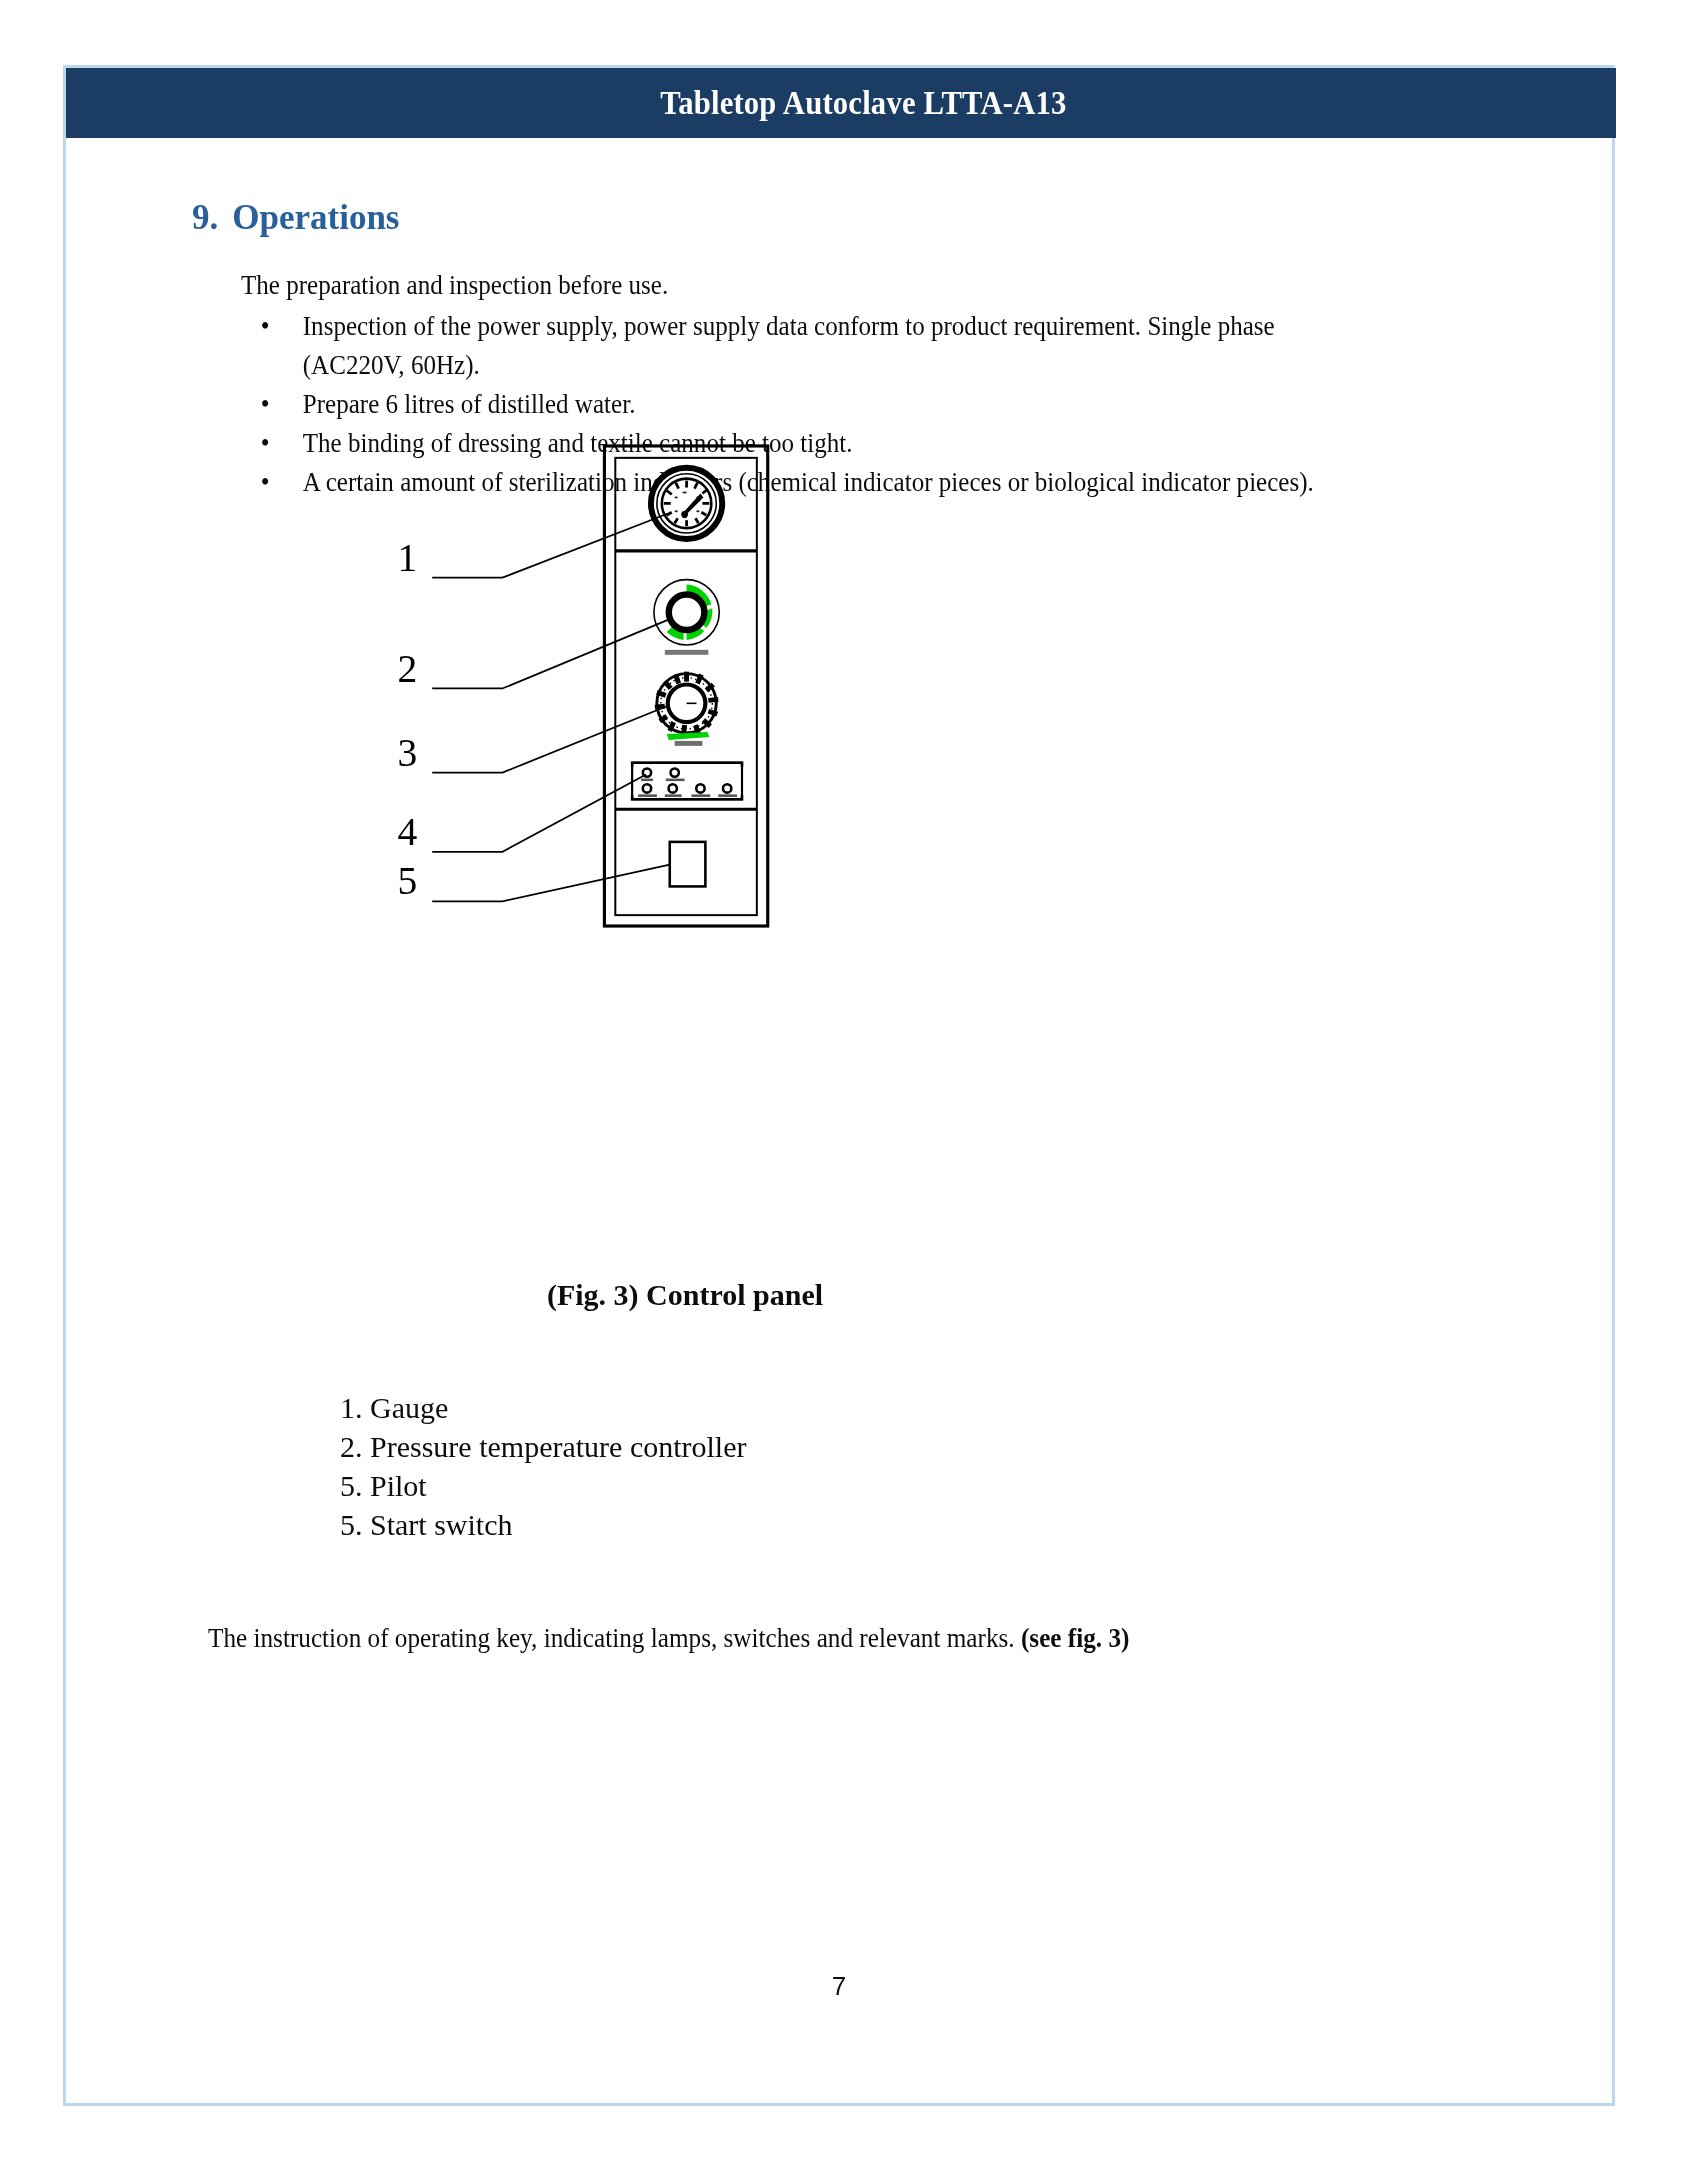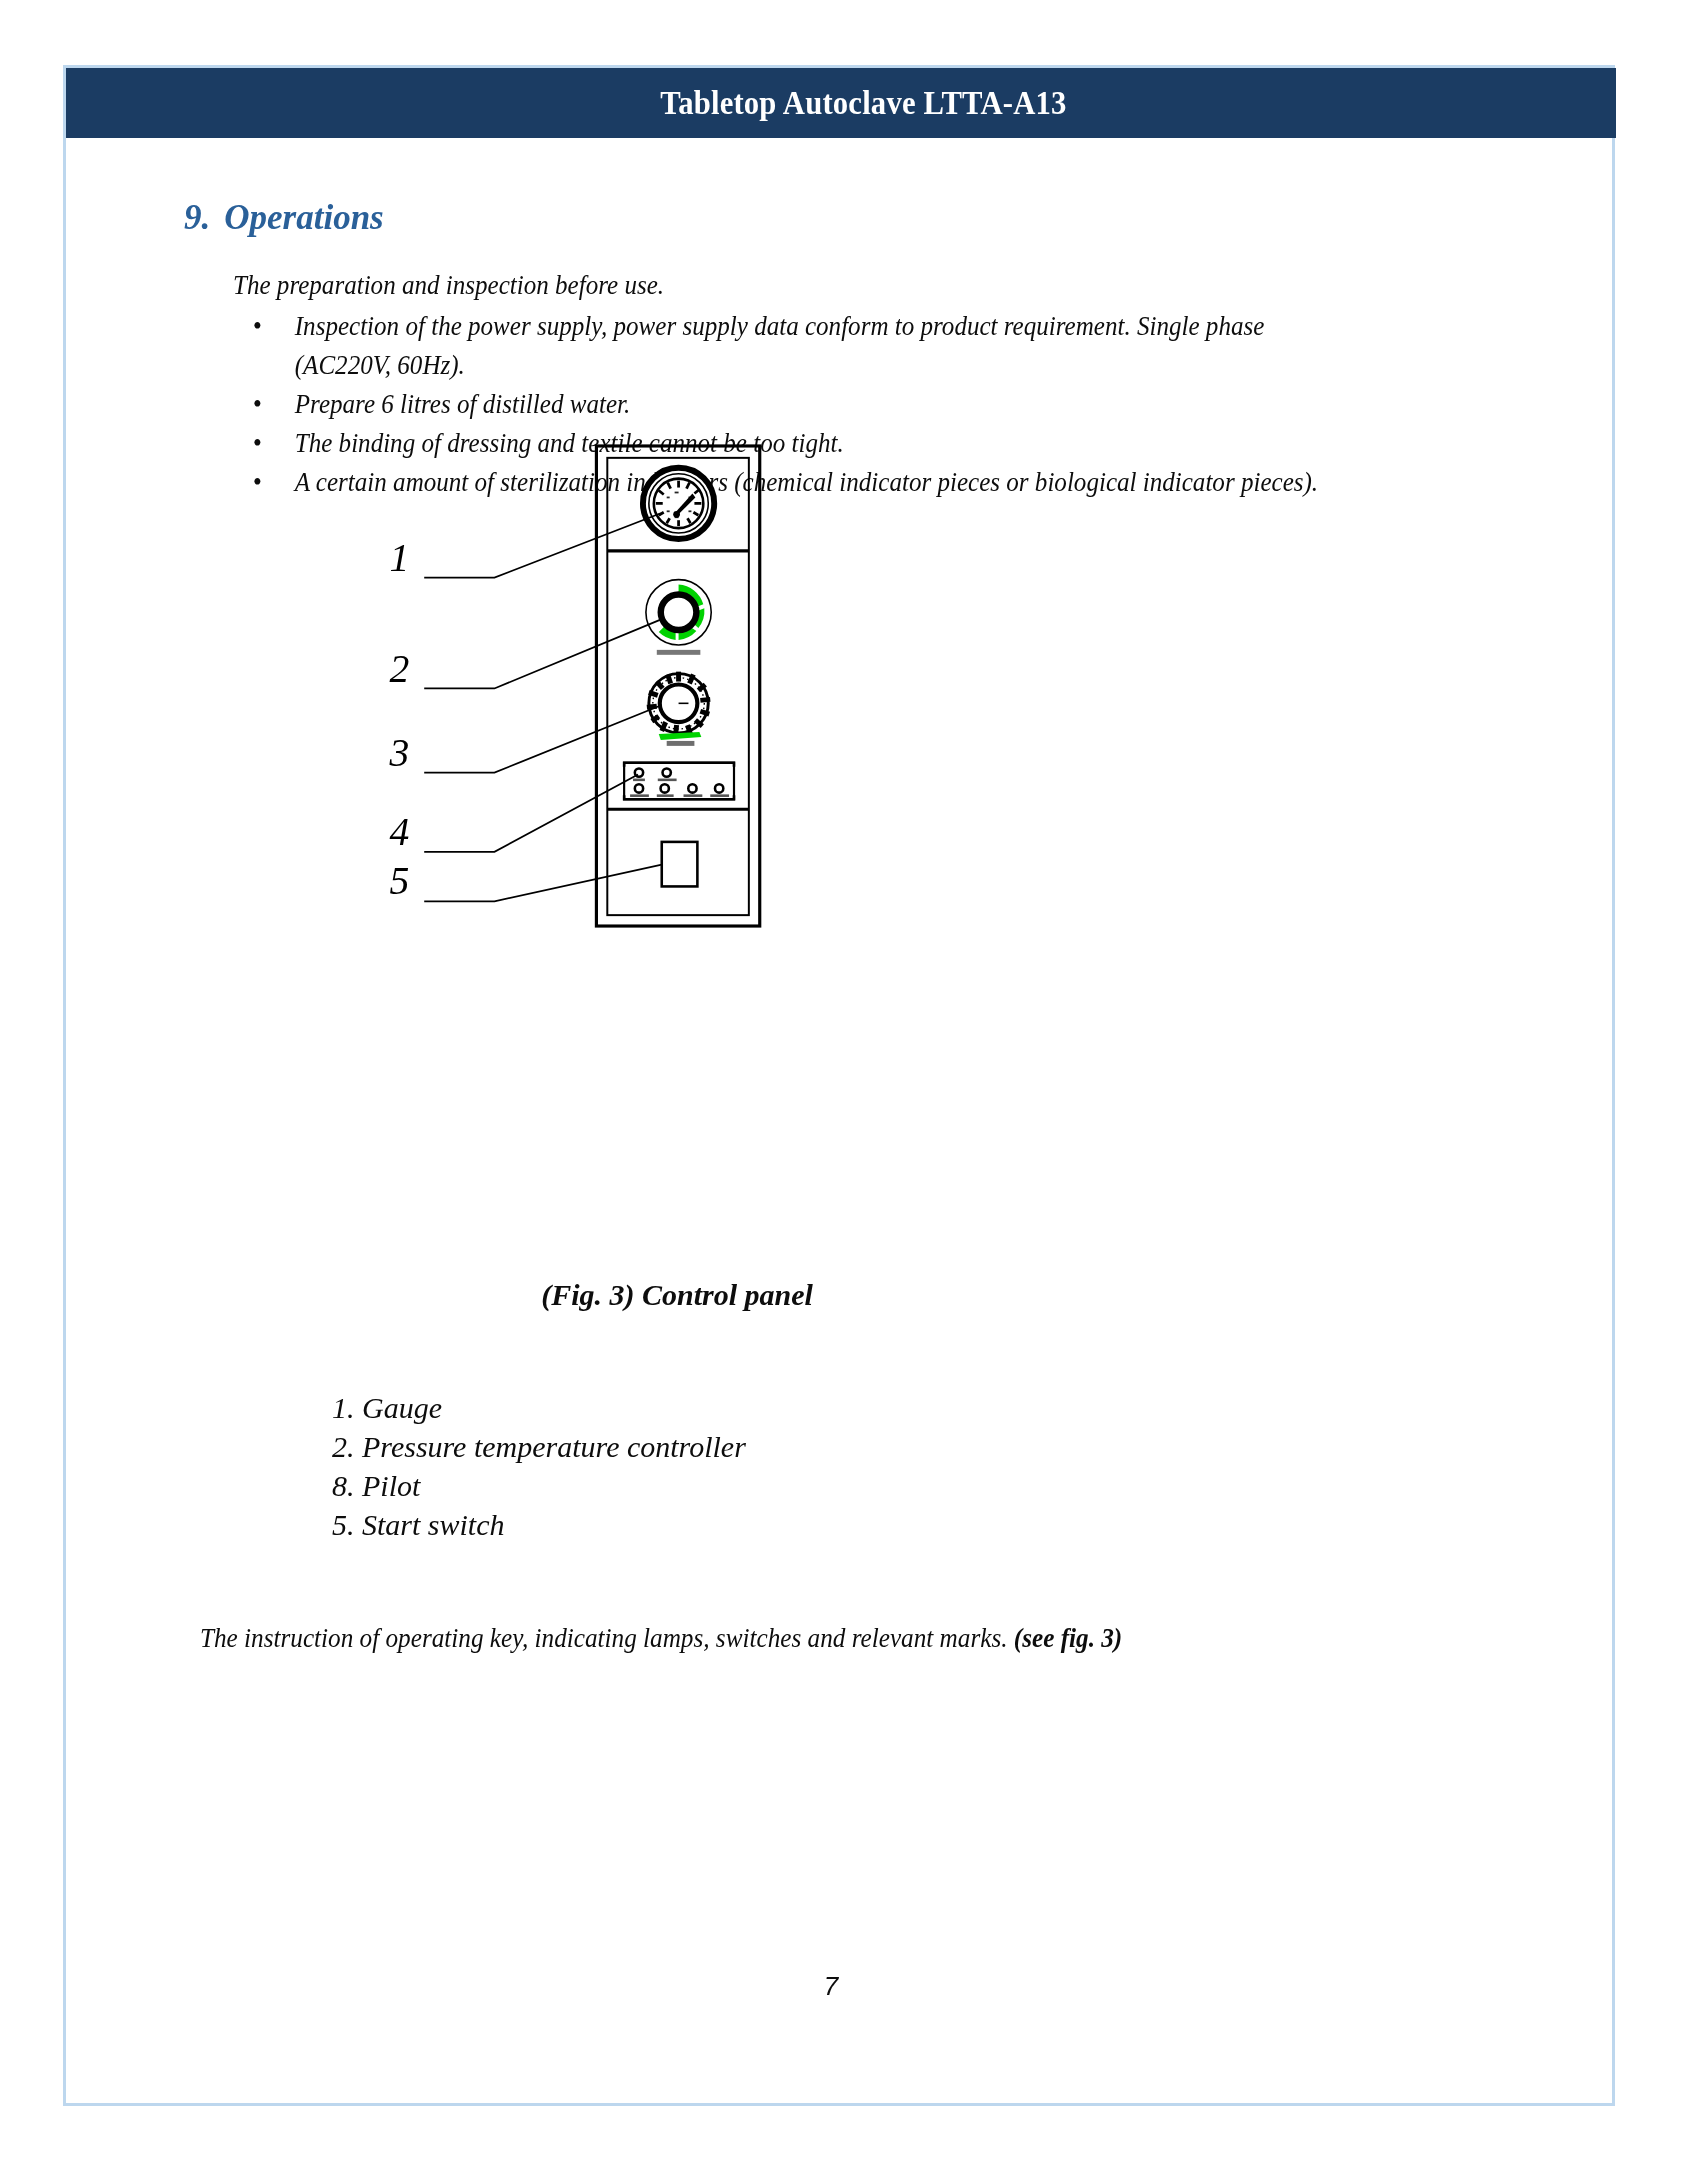--- a/index.html
+++ b/index.html
@@ -46,25 +46,24 @@
     font-family: "Liberation Serif", serif;
     font-weight: bold;
     font-size: 33px;
     letter-spacing: 0.2px;
     transform: scaleX(0.93);
   }
 
   
   .content {
     position: absolute;
-    left: 55px;
+    left: 63px;
     top: 139px;
     width: 1552px;
     height: 1968px;
-    font-style: italic;
   }
 
   
   .section-heading {
     position: absolute;
     left: 129px;
     top: 59px;
     color: #2a6099;
     font-family: "Liberation Serif", serif;
     font-weight: bold;
@@ -352,21 +351,21 @@
         </g>
       </svg>
     </div>
   </div>
 
   <div class="figure-caption">(Fig. 3) Control panel</div>
 
   <div class="legend-list">
     <div>1. Gauge</div>
     <div>2. Pressure temperature controller</div>
-    <div>8. Pilot</div>
+    <div>5. Pilot</div>
     <div>5. Start switch</div>
   </div>
 
   <div class="closing-para">
     <span>The instruction of operating key, indicating lamps, switches and relevant marks. </span><b>(see fig. 3)</b>
   </div>
 
   <div class="page-number">7</div>
 
 </div>

